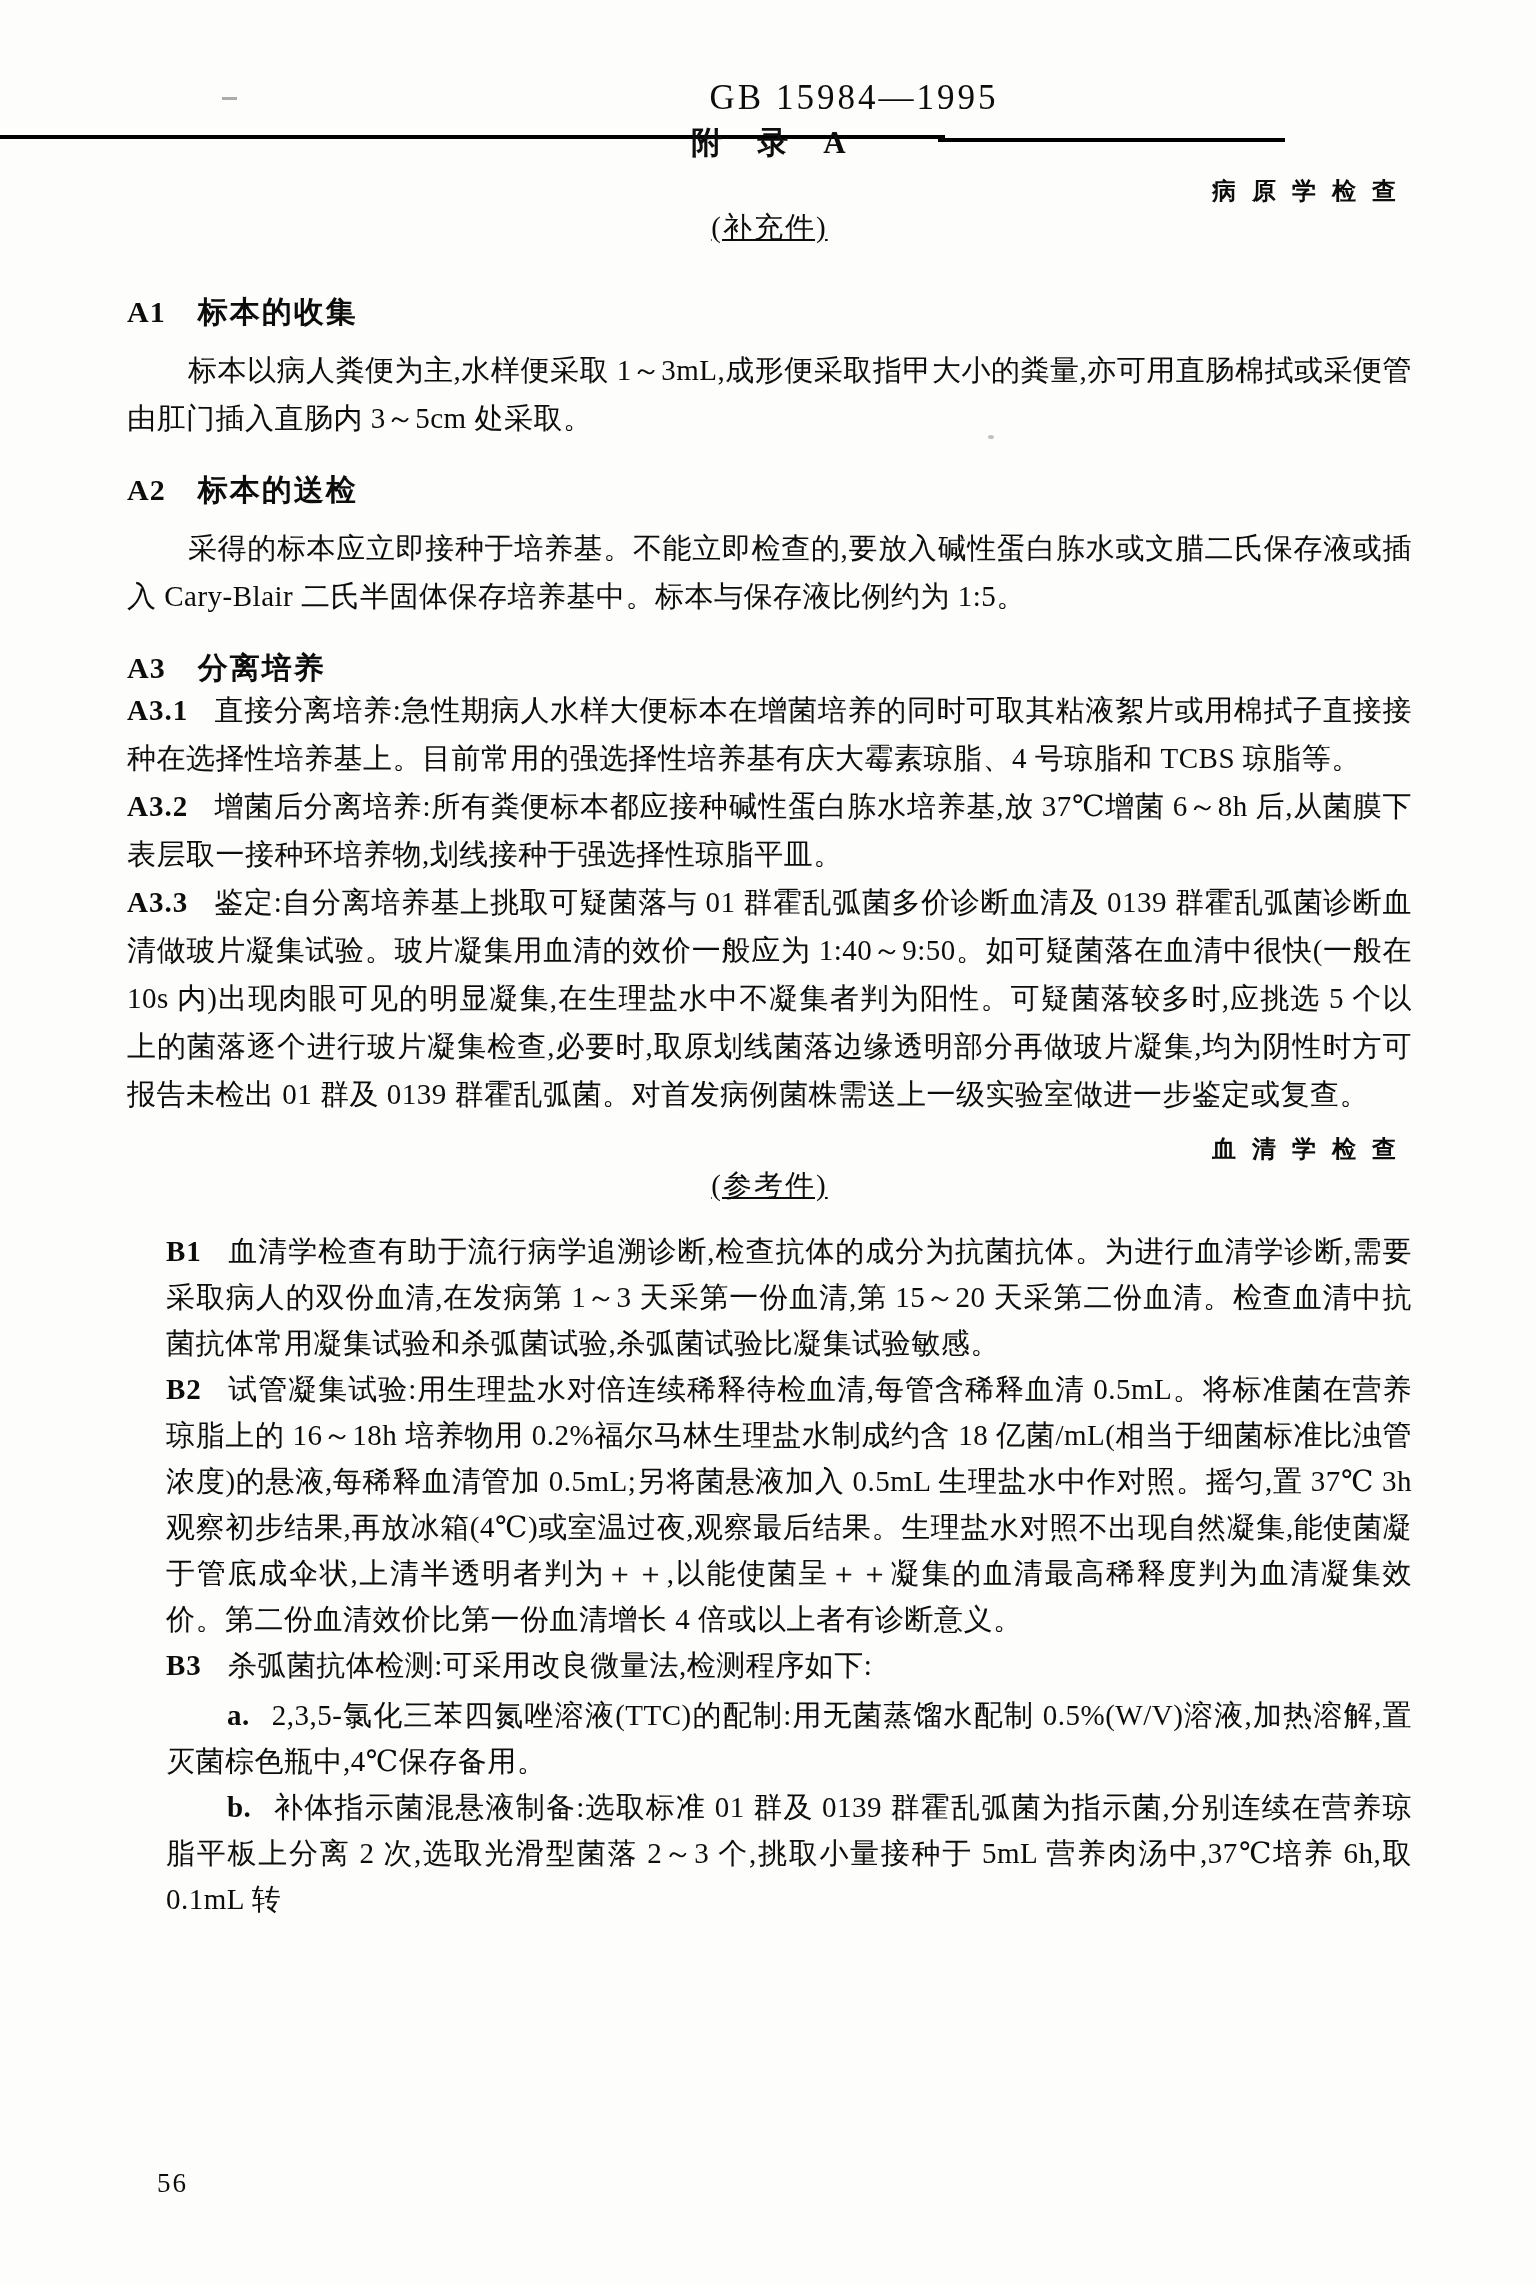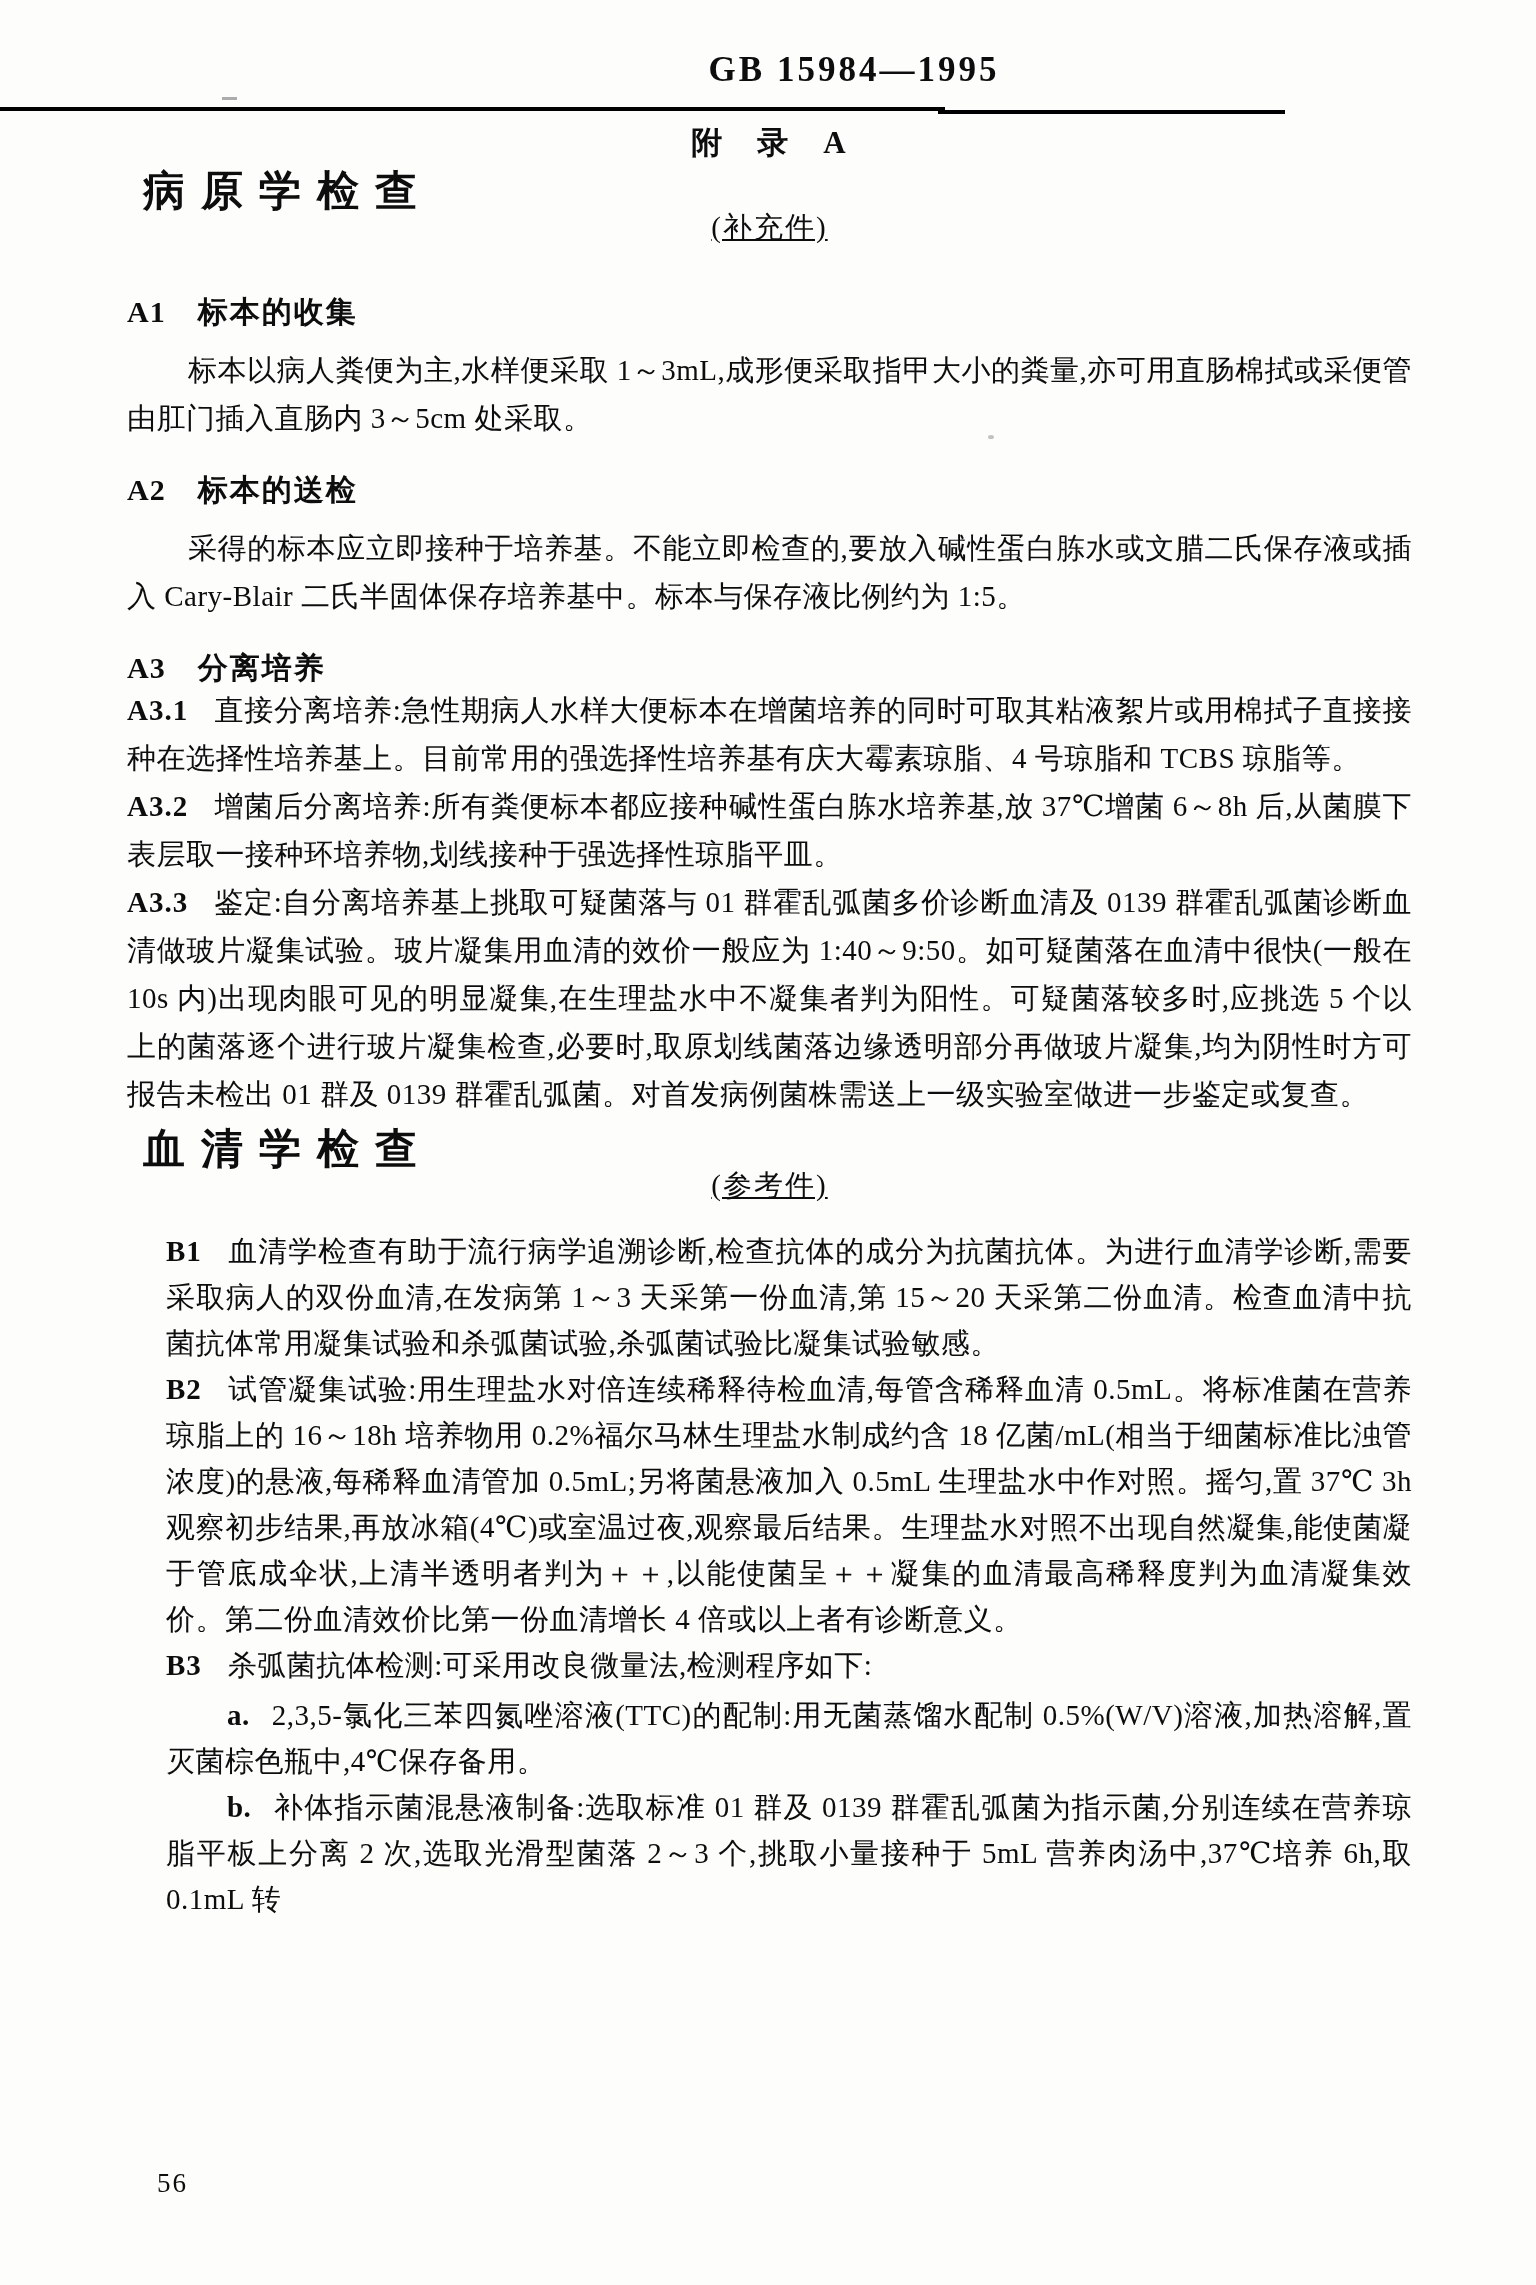--- a/index.html
+++ b/index.html
@@ -12,45 +12,45 @@
     font-family:"Liberation Serif","DejaVu Serif",serif;
     overflow:hidden;
   }
   .content {
     position:absolute;
     left:127px; top:0;
     width:1285px;
   }
   
   .doc-header {
-    padding-top:46px;
+    padding-top:74px;
     text-align:center;
-    font-weight:bold;
+    font-weight:normal;
     font-size:35px;
     letter-spacing:3px;
     line-height:48px;
   }
   .doc-header .code { position:relative; left:86px; }
   .rule-wrap { position:relative; margin-top:12px; height:9px; }
   .rule-left  { position:absolute; left:0; top:1px; width:945px; height:4px; background:#000; }
   .rule-right { position:absolute; left:938px; top:4px; width:347px; height:4px; background:#000; }
   
   .apx-title {
     margin-top:126px;
     text-align:center;
     font-weight:bold;
     font-size:31px;
     line-height:34px;
     letter-spacing:2px;
   }
   .apx-subtitle {
     margin-top:12px;
-    text-align:left;
+    text-align:right;
     font-weight:bold;
-    font-size:42px;
+    font-size:24px;
     line-height:38px;
     letter-spacing:16px;
     text-indent:16px; 
   }
   .apx-note {
     margin-top:0;
     text-align:center;
     font-size:29px;
     line-height:34px;
     letter-spacing:2px;

